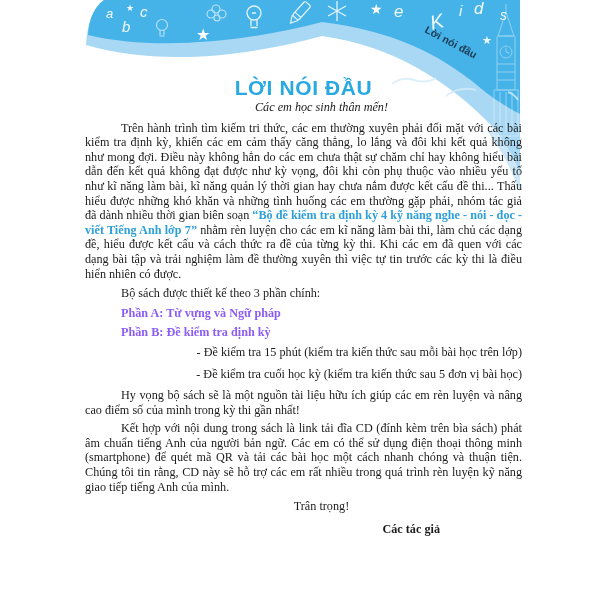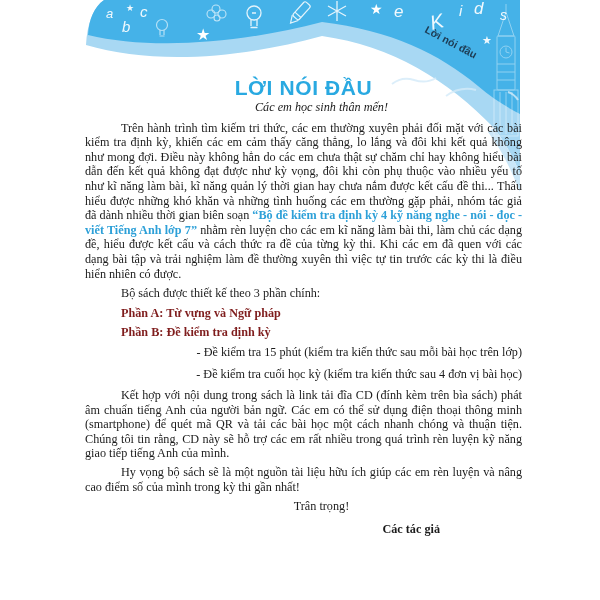--- a/index.html
+++ b/index.html
@@ -13,21 +13,21 @@
     text-align:center;color:#29A9E1;font-family:"Liberation Sans",sans-serif;
     font-weight:bold;font-size:21px;letter-spacing:.6px;
   }
   #content{
     position:absolute;left:85px;top:100px;width:437px;
     font-size:12.2px;line-height:14.6px;color:#1b1b1b;text-align:justify;
   }
   #content p{margin:0 0 4px;text-indent:36px}
   .greeting{font-style:italic;margin-bottom:6px !important;text-align:center}
   .struct-heading{font-weight:normal;margin:5px 0 5px !important;text-align:left}
-  .part-heading{color:#7f1d1d;font-weight:bold;margin:5px 0 5px !important;text-align:left}
+  .part-heading{color:#8b5cf6;font-weight:bold;margin:5px 0 5px !important;text-align:left}
   .bullet{margin:0 0 7px !important;text-align:right}
   .highlight{color:#2DA0D8;font-weight:bold}
   .regards{margin:5px 0 8px !important;text-align:center}
   .signature{font-weight:bold;text-align:right;padding-right:82px;margin-top:5px !important}
   .doodle{font-family:"Liberation Sans",sans-serif;font-style:italic}
 </style>
 </head>
 <body>
 
 <svg id="header-art" width="600" height="200" viewBox="0 0 600 200">
@@ -109,22 +109,22 @@
   <p class="greeting">Các em học sinh thân mến!</p>
 
   <p><span>Trên hành trình tìm kiếm tri thức, các em thường xuyên phải đối mặt với các bài kiểm tra định kỳ, khiến các em cảm thấy căng thẳng, lo lắng và đôi khi kết quả không như mong đợi. Điều này không hẳn do các em chưa thật sự chăm chỉ hay không hiểu bài dẫn đến kết quả không đạt được như kỳ vọng, đôi khi còn phụ thuộc vào nhiều yếu tố như kĩ năng làm bài, kĩ năng quản lý thời gian hay chưa nắm được kết cấu đề thi... Thấu hiểu được những khó khăn và những tình huống các em thường gặp phải, nhóm tác giả đã dành nhiều thời gian biên soạn </span><span class="highlight">“Bộ đề kiểm tra định kỳ 4 kỹ năng nghe - nói - đọc - viết Tiếng Anh lớp 7”</span><span> nhằm rèn luyện cho các em kĩ năng làm bài thi, làm chủ các dạng đề, hiểu được kết cấu và cách thức ra đề của từng kỳ thi. Khi các em đã quen với các dạng bài tập và trải nghiệm làm đề thường xuyên thì việc tự tin trước các kỳ thi là điều hiển nhiên có được.</span></p>
 
   <p class="struct-heading">Bộ sách được thiết kế theo 3 phần chính:</p>
 
   <p class="part-heading">Phần A: Từ vựng và Ngữ pháp</p>
 
   <p class="part-heading">Phần B: Đề kiểm tra định kỳ</p>
   <p class="bullet">- Đề kiểm tra 15 phút (kiểm tra kiến thức sau mỗi bài học trên lớp)</p>
-  <p class="bullet">- Đề kiểm tra cuối học kỳ (kiểm tra kiến thức sau 4 đơn vị bài học)</p>
+  <p class="bullet">- Đề kiểm tra cuối học kỳ (kiểm tra kiến thức sau 5 đơn vị bài học)</p>
+
+  <p>Hy vọng bộ sách sẽ là một nguồn tài liệu hữu ích giúp các em rèn luyện và nâng cao điểm số của mình trong kỳ thi gần nhất!</p>
 
   <p>Kết hợp với nội dung trong sách là link tải đĩa CD (đính kèm trên bìa sách) phát âm chuẩn tiếng Anh của người bản ngữ. Các em có thể sử dụng điện thoại thông minh (smartphone) để quét mã QR và tải các bài học một cách nhanh chóng và thuận tiện. Chúng tôi tin rằng, CD này sẽ hỗ trợ các em rất nhiều trong quá trình rèn luyện kỹ năng giao tiếp tiếng Anh của mình.</p>
-
-  <p>Hy vọng bộ sách sẽ là một nguồn tài liệu hữu ích giúp các em rèn luyện và nâng cao điểm số của mình trong kỳ thi gần nhất!</p>
 
   <p class="regards">Trân trọng!</p>
 
   <p class="signature">Các tác giả</p>
 </div>
 
 </body></html>

